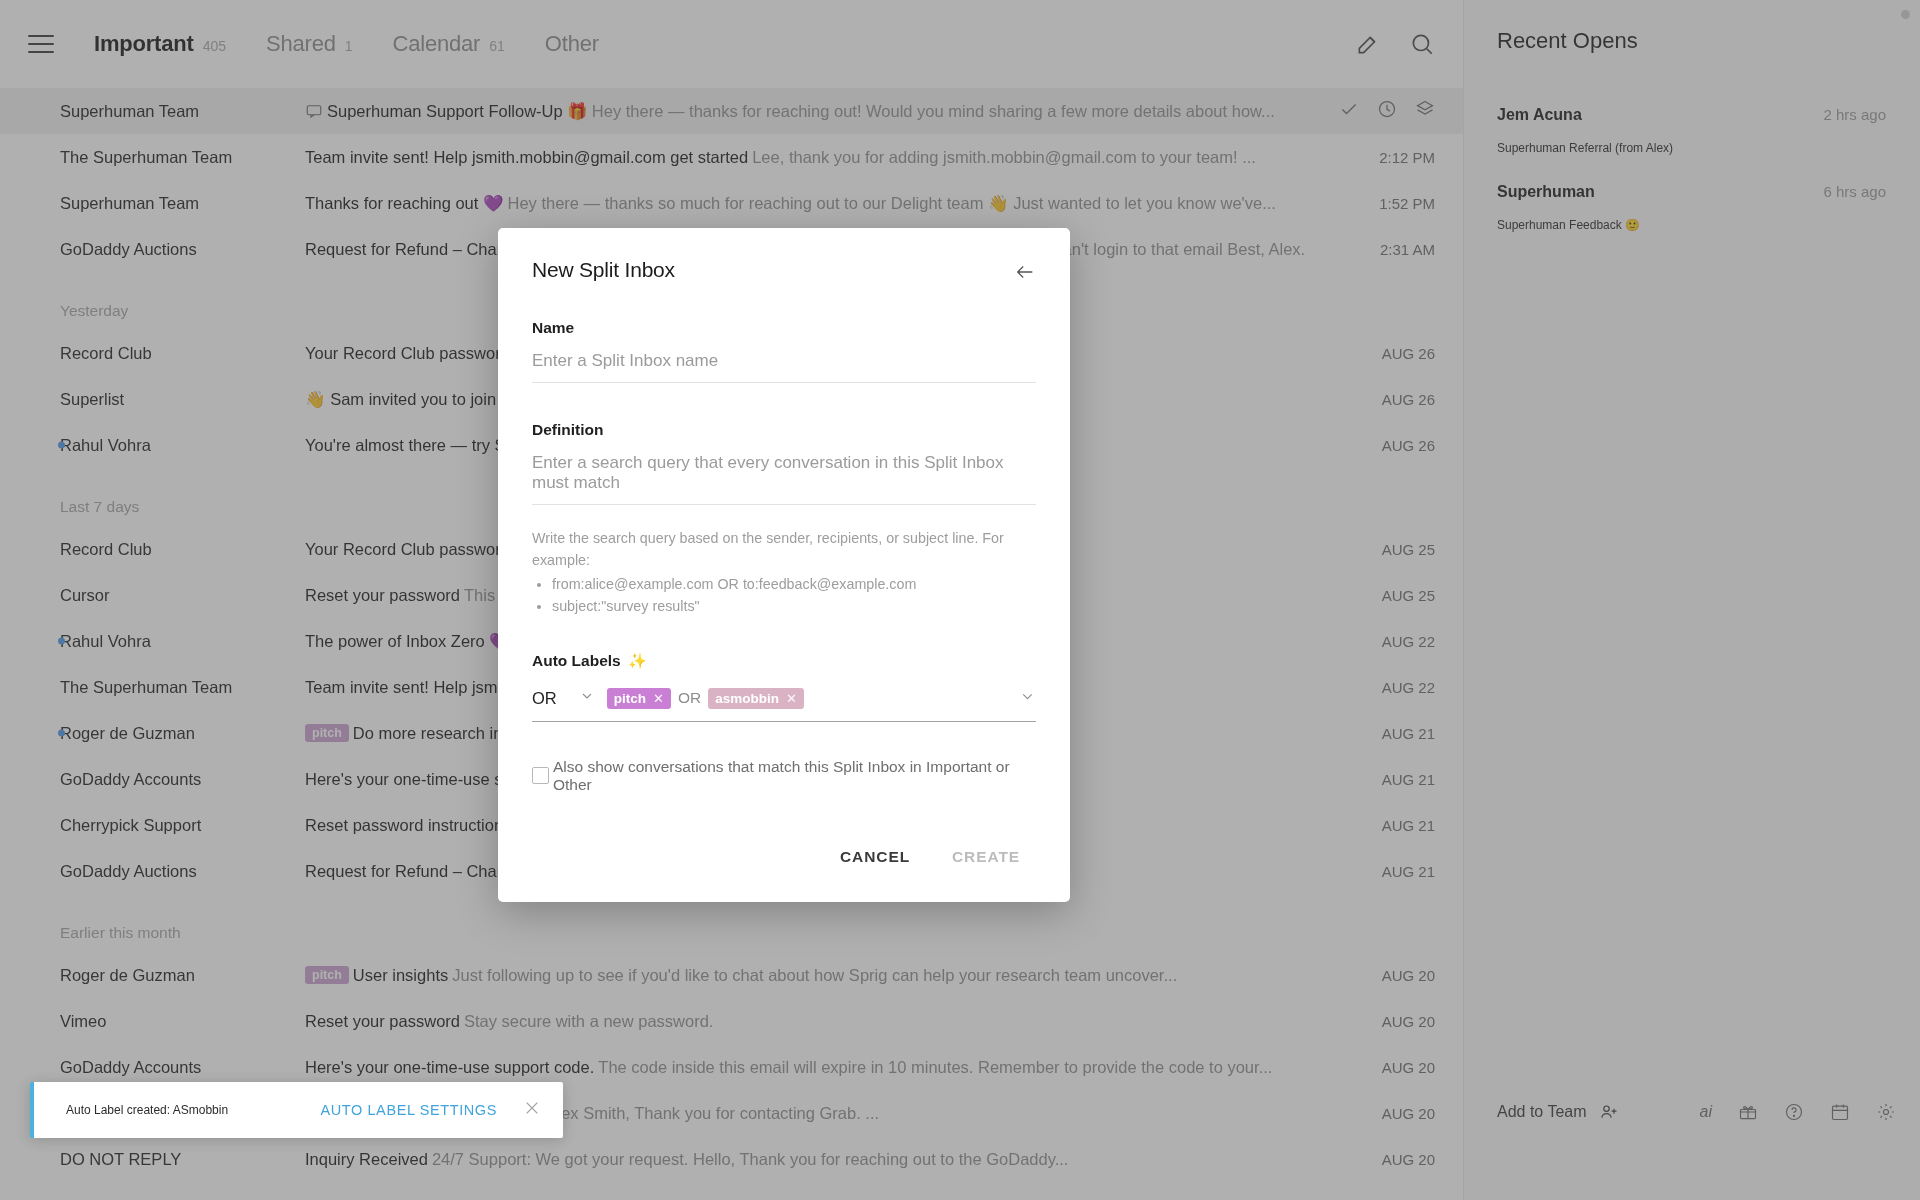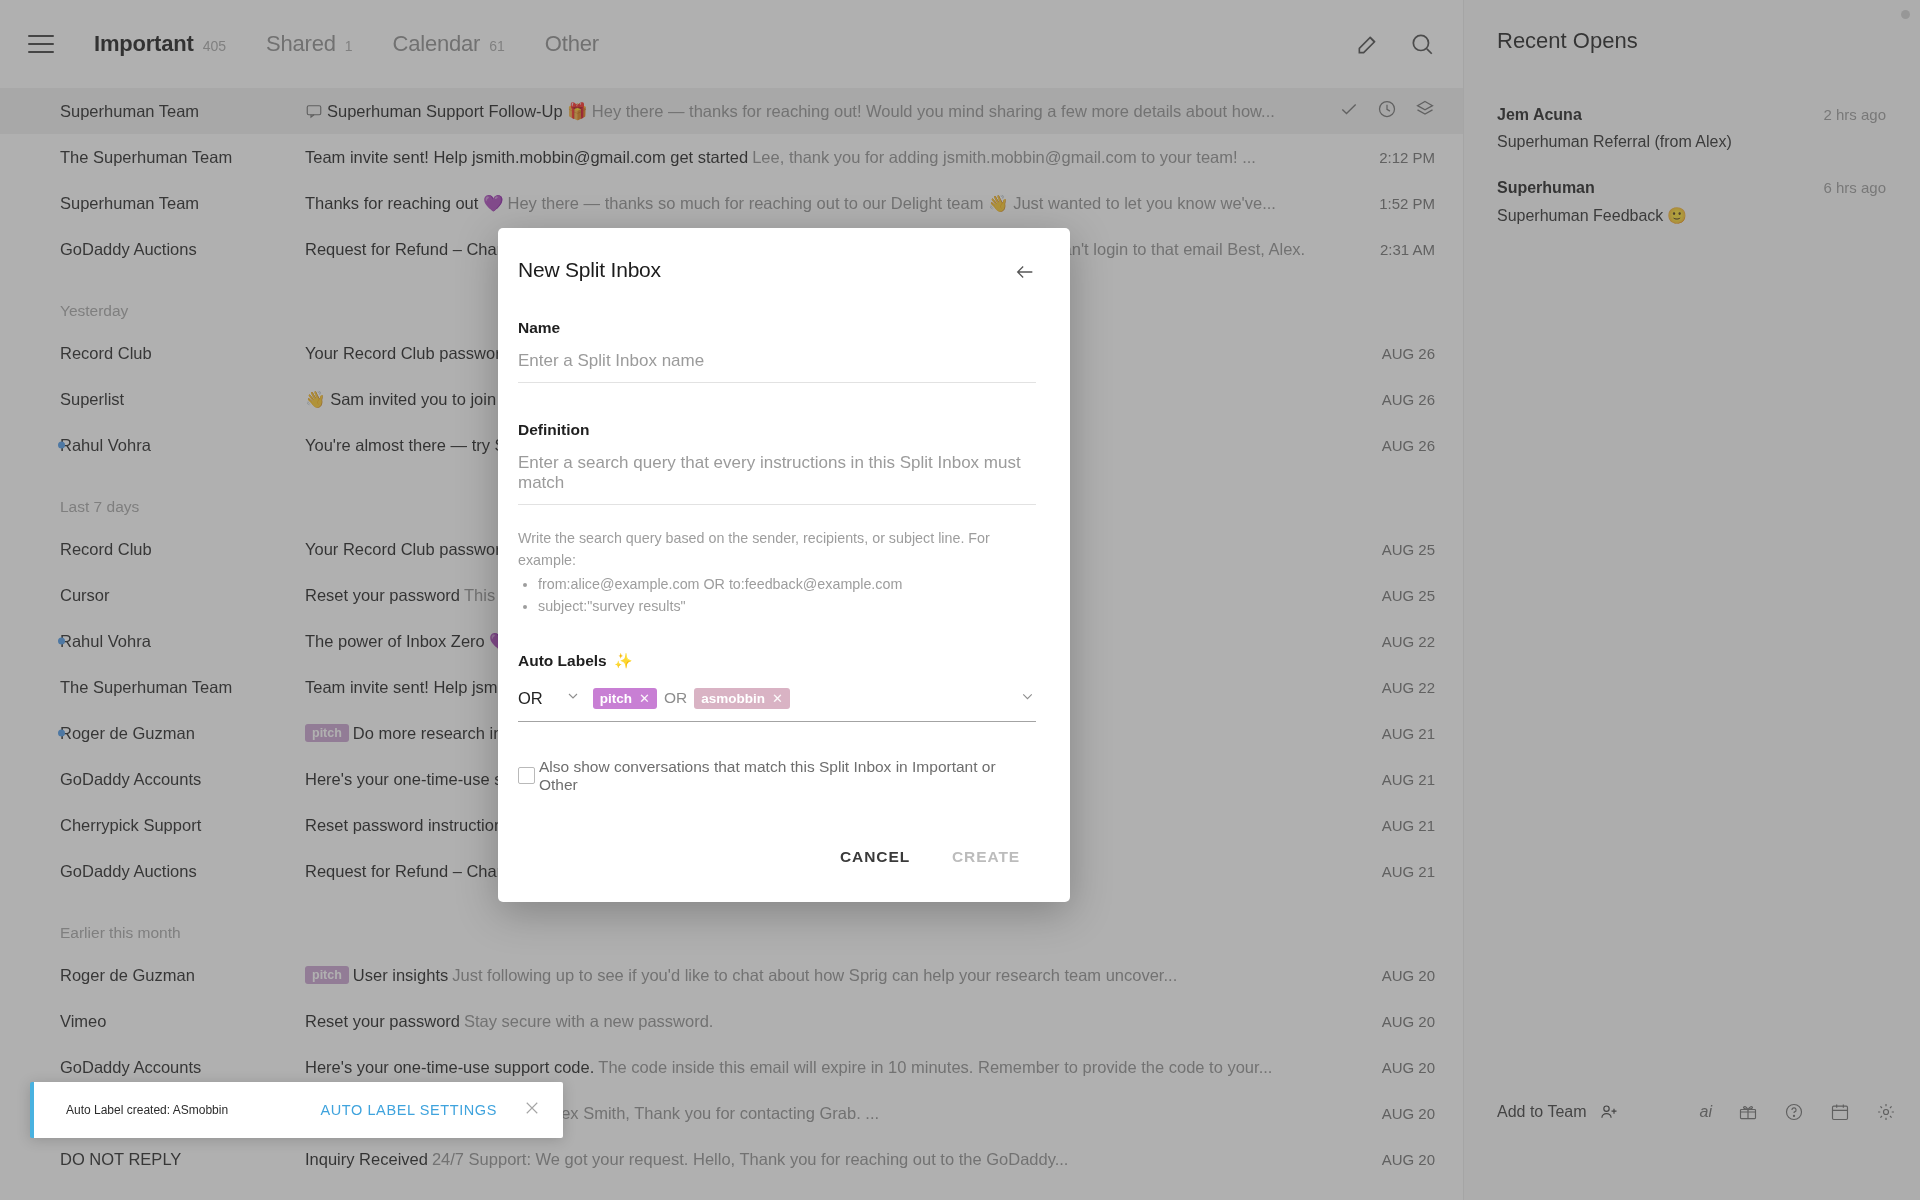--- a/index.html
+++ b/index.html
@@ -67,34 +67,34 @@
               padding: 0 0 10px 60px; font-size: 15.5px; color: #a6a6a6; }
 
   
   .rpanel { position: absolute; left: 1463px; top: 0; width: 457px; height: 1148px;
             padding: 28px 34px; }
   .rpanel h2 { font-size: 22px; font-weight: 500; color: #1f1f1f; margin-bottom: 52px; }
   .ropen { margin-bottom: 28px; }
   .ropen-top { display: flex; align-items: baseline; gap: 10px; justify-content: space-between; }
   .ropen-name { font-size: 16px; font-weight: 700; color: #202020; }
   .ropen-time { font-size: 15px; color: #9a9a9a; }
-  .ropen-sub { font-size: 16px; color: #2b2b2b; margin-top: 9px; }
+  .ropen-sub { font-size: 12px; color: #2b2b2b; margin-top: 17px; }
   .rpanel-foot { position: absolute; left: 34px; right: 24px; bottom: 26px;
                  display: flex; align-items: center; }
   .add-team { display:flex; align-items:center; gap:12px; font-size:16px; color:#3b3b3b; cursor:pointer; }
   .foot-icons { margin-left:auto; display:flex; align-items:center; gap: 26px; color:#6d6d6d; }
   .dot-tr { position:absolute; right: 10px; top: 10px; width: 9px; height: 9px;
             border-radius:50%; background:#d2d2d2; }
 
   
   .modal {
     position: absolute; z-index: 60; left: 498px; top: 228px;
     width: 572px; background: #ffffff; border-radius: 5px;
     box-shadow: 0 10px 42px rgba(0,0,0,0.26);
-    padding: 30px 34px 26px 20px;
+    padding: 30px 34px 26px 34px;
   }
   .modal-head { display: flex; align-items: flex-start; }
   .modal-title { font-size: 21px; font-weight: 500; color: #1c1c1c; letter-spacing: -0.2px; }
   .back-arrow { margin-left: auto; color: #555; cursor: pointer; padding-top: 3px; }
   .field-label { font-size: 15.5px; font-weight: 700; color: #1f1f1f; }
   .name-sec { margin-top: 32px; }
   .txtline {
     margin-top: 14px; border-bottom: 1px solid #e2e2e2; padding-bottom: 11px;
     font-size: 17px; color: #9b9b9b; cursor: text;
   }
@@ -433,21 +433,21 @@
       </span>
     </div>
 
     <div class="name-sec">
       <div class="field-label">Name</div>
       <div class="txtline" placeholder="Enter a Split Inbox name">Enter a Split Inbox name</div>
     </div>
 
     <div class="def-sec">
       <div class="field-label">Definition</div>
-      <div class="txtline" placeholder="Enter a search query that every conversation in this Split Inbox must match">Enter a search query that every instructions in this Split Inbox must match</div>
+      <div class="txtline" placeholder="Enter a search query that every conversation in this Split Inbox must match">Enter a search query that every conversation in this Split Inbox must match</div>
       <div class="hint">
         <div>Write the search query based on the sender, recipients, or subject line. For example:</div>
         <ul>
           <li>from:alice@example.com OR to:feedback@example.com</li>
           <li>subject:"survey results"</li>
         </ul>
       </div>
     </div>
 
     <div class="al-sec">

